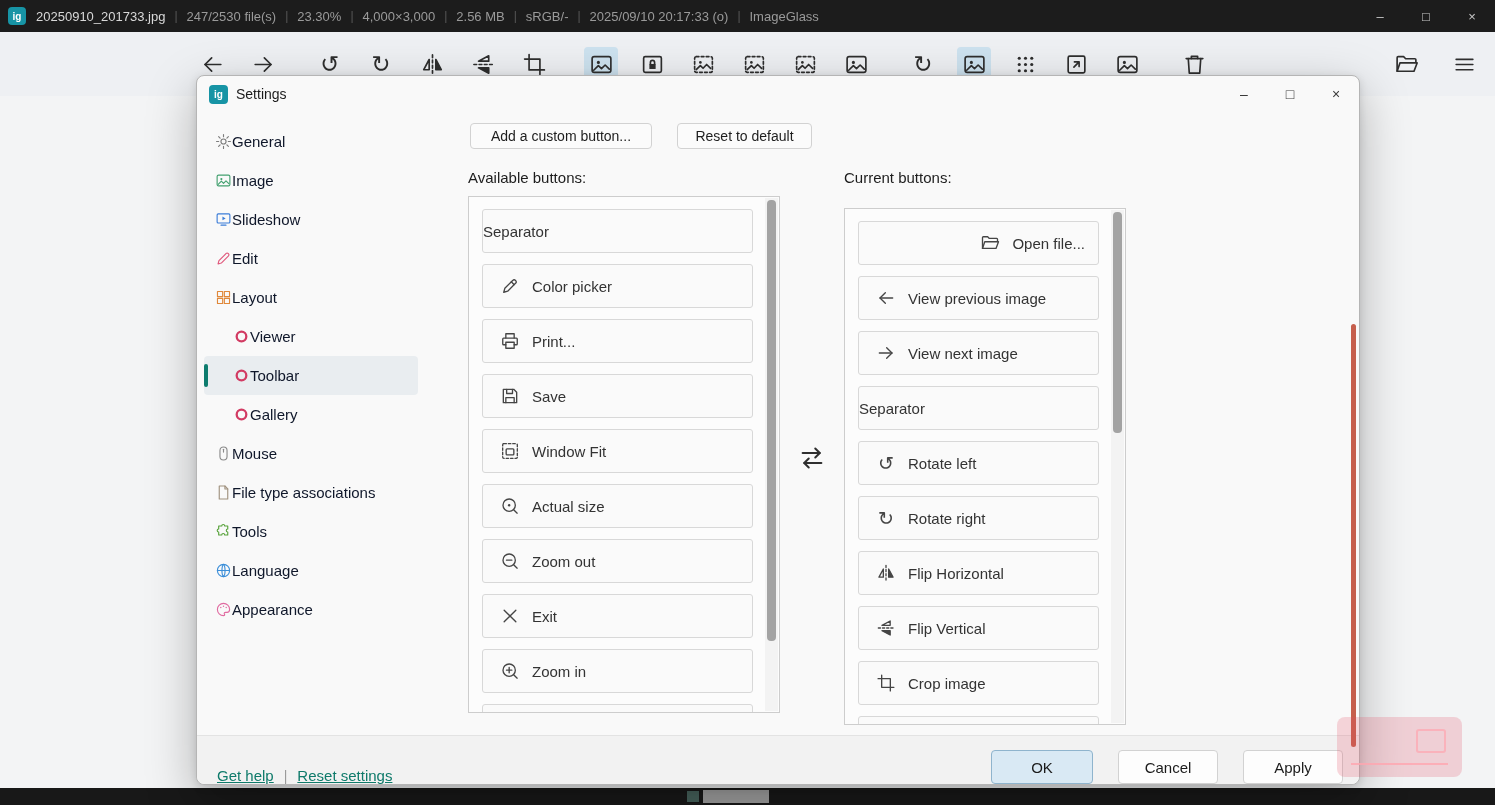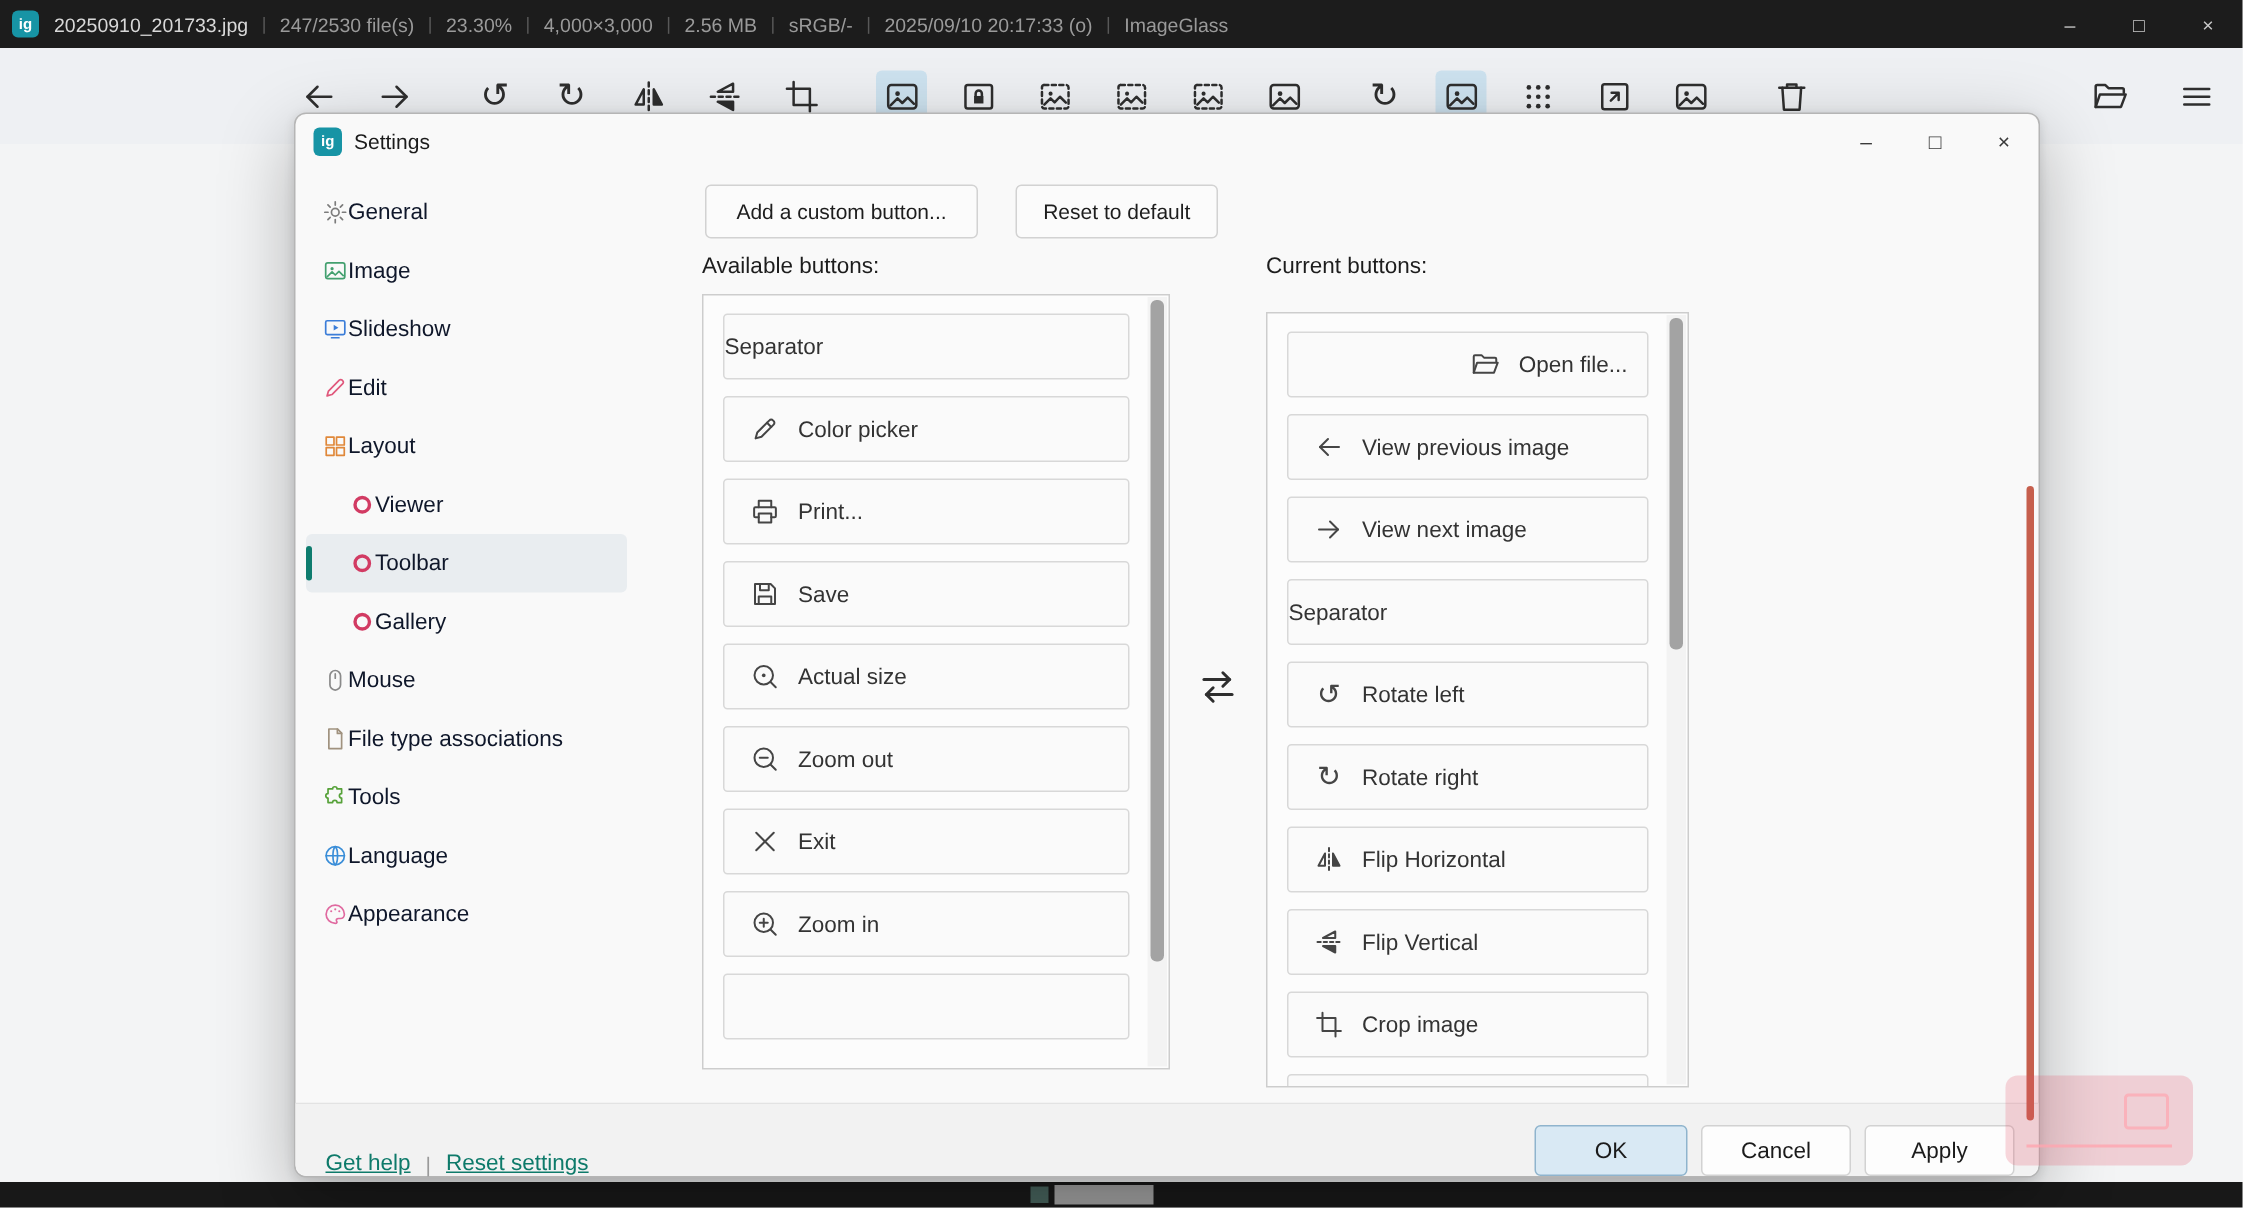--- a/index.html
+++ b/index.html
@@ -63,21 +63,21 @@
   .side-item{height:39px;margin-left:7px;width:214px;display:flex;align-items:center;
     padding-left:11px;border-radius:4px;font-size:15px;color:#0f172a;position:relative;box-sizing:border-box;cursor:default}
   .side-item.indent{padding-left:29px}
   .side-item.selected{background:#e9edf0}
   .side-item.selected::before{content:"";position:absolute;left:0;top:8px;bottom:8px;width:3.5px;
     border-radius:2px;background:#0e7c6e}
   .side-icon{width:17px;height:17px;flex-shrink:0}
   .side-icon svg{width:17px;height:17px}
   
   .content{flex:1;position:relative}
-  .btn{position:absolute;height:36px;background:#fbfbfb;border:1px solid #d2d2d2;border-radius:4px;
+  .btn{position:absolute;height:26px;background:#fbfbfb;border:1px solid #d2d2d2;border-radius:4px;
     font-size:14px;color:#1d1d1d;font-family:inherit}
   .btn-add{left:47px;top:11px;width:182px}
   .btn-reset{left:254px;top:11px;width:135px}
   .list-label{position:absolute;top:57px;font-size:15px;color:#1d1d1d}
   .lbl-available{left:45px}
   .lbl-current{left:421px}
   .panel{position:absolute;background:#fcfcfc;border:1px solid #cdcdcd;box-sizing:border-box}
   .panel-available{left:45px;top:84px;width:312px;height:517px}
   .panel-current{left:421px;top:96px;width:282px;height:517px}
   .items{position:absolute;top:0;left:0;right:0;bottom:0;overflow:hidden;padding:12px 26px 0 13px}
@@ -93,21 +93,21 @@
   .thumb-available{top:2px;height:86%}
   .thumb-current{top:2px;height:43%}
   .swap{position:absolute;left:374px;top:331px;width:30px;height:30px;color:#2f2f2f}
   .swap svg{width:30px;height:30px}
   .dlg-scroll{position:absolute;right:3px;top:212px;width:5px;height:423px;border-radius:3px;background:#c65f4d}
   
   .dlg-footer{height:48px;flex-shrink:0;display:flex;align-items:flex-end;background:#f2f2f2;
     border-top:1px solid #e3e3e3;padding:0 16px 0 20px;border-radius:0 0 8px 8px}
   .link{color:#0e7a6a;text-decoration:underline;font-size:15px;cursor:pointer}
   .link-div{color:#9a9a9a;margin:0 10px;font-size:14px}
-  .footer-btns{margin-left:auto;display:flex;gap:9px}
+  .footer-btns{margin-left:auto;display:flex;gap:25px}
   .fbtn{width:100px;height:34px;border-radius:4px;font-size:15px;background:#fdfdfd;
     border:1px solid #d2d2d2;color:#1b1b1b;font-family:inherit}
   .fbtn.ok{background:#d9e9f4;border-color:#8fb4cd;width:102px}
 </style>
 </head>
 <body>
 
 <header class="titlebar">
   <div class="app-logo">ig</div>
   <span class="filename">20250910_201733.jpg</span>
@@ -554,20 +554,29 @@
               <span class="icon-slot item-icon">
                 <svg viewBox="0 0 24 24">
                   <path d="M4 4h12.5L20 7.5V20H4z"></path>
                   <path d="M8 4v5h7V4"></path>
                   <path d="M7 20v-6h10v6"></path>
                 </svg>
               </span>
               <span class="item-label">Save</span>
             </div>
 
+            <div class="list-item">
+              <span class="icon-slot item-icon">
+                <svg viewBox="0 0 24 24">
+                  <rect x="3.2" y="3.2" width="17.6" height="17.6" rx="1.5" stroke-dasharray="3 2.3"></rect>
+                  <rect x="7.4" y="9.4" width="9.2" height="7.2" rx="1"></rect>
+                </svg>
+              </span>
+              <span class="item-label">Window Fit</span>
+            </div>
 
             <div class="list-item">
               <span class="icon-slot item-icon">
                 <svg viewBox="0 0 24 24">
                   <circle cx="11" cy="11" r="7.4"></circle>
                   <circle cx="11" cy="11" r="1.5" fill="currentColor" stroke="none"></circle>
                   <path d="M16.4 16.4l4.2 4.2"></path>
                 </svg>
               </span>
               <span class="item-label">Actual size</span>

